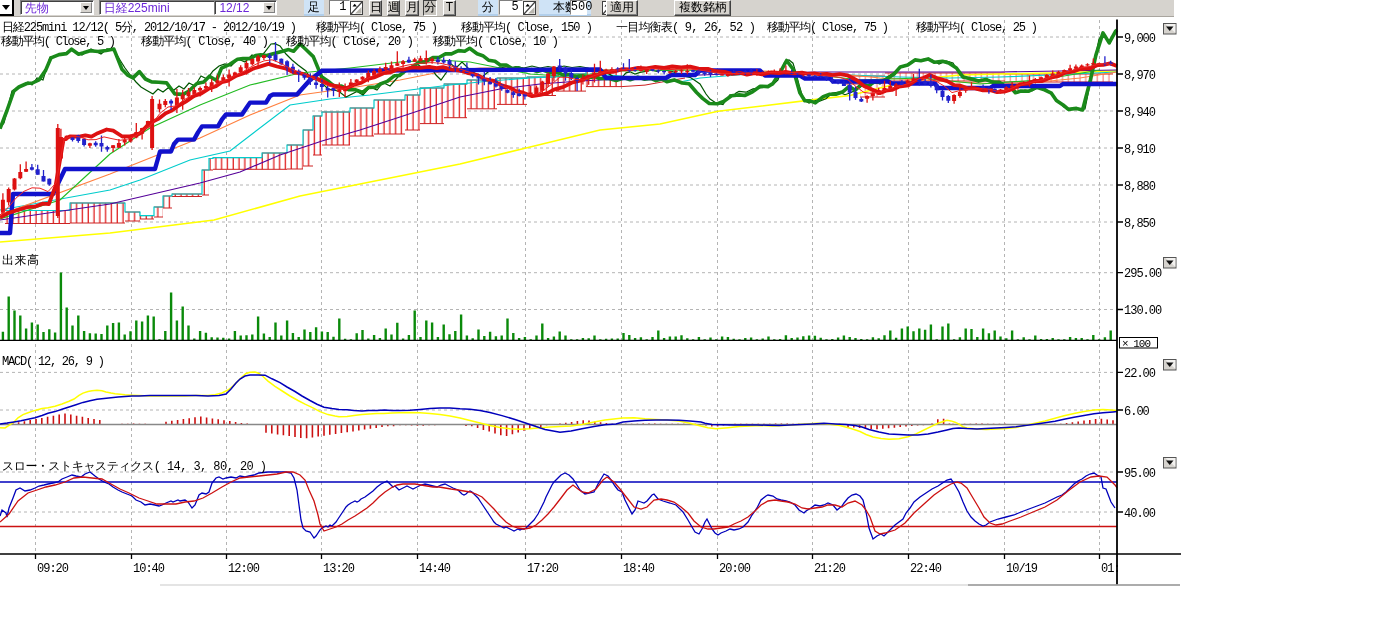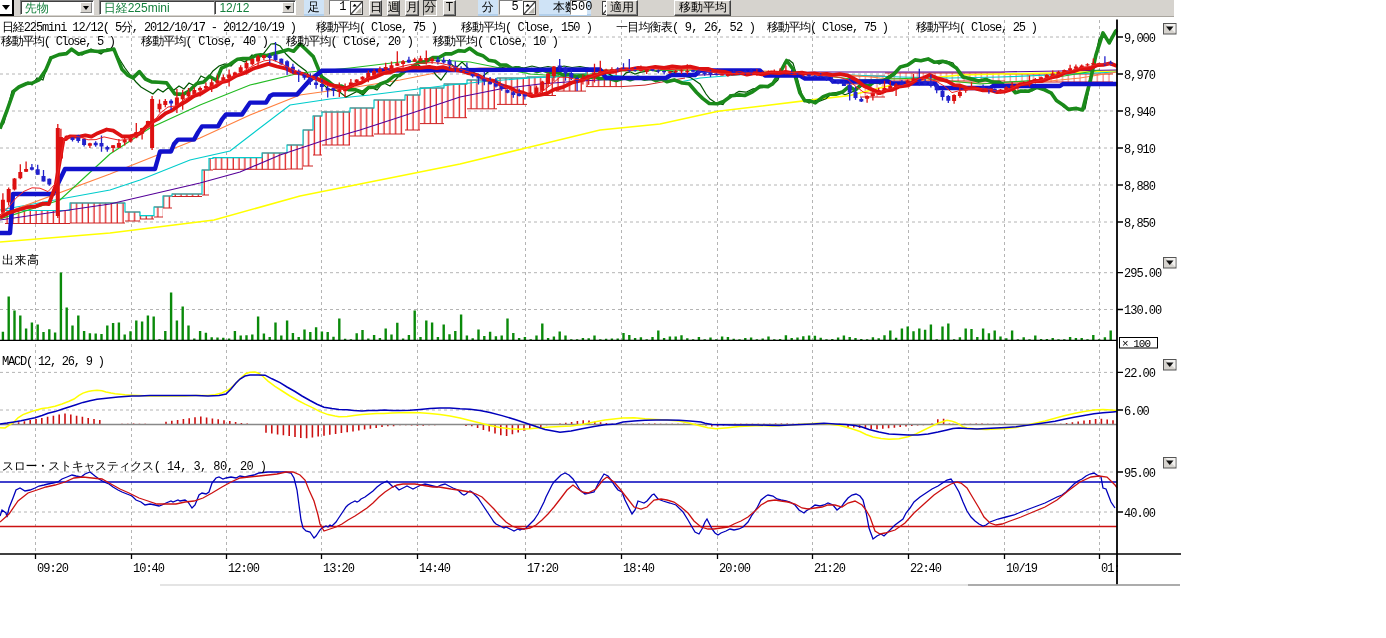--- a/index.html
+++ b/index.html
@@ -1,18 +1,18 @@
 <!DOCTYPE html>
 <html><head><meta charset="utf-8"><style>
 *{margin:0;padding:0;box-sizing:border-box}
 html,body{width:1386px;height:638px;overflow:hidden;background:#fff;font-family:"Liberation Sans",sans-serif}
 #wrap{position:relative;width:1386px;height:638px}
 #tbar{position:absolute;left:0;top:0;width:1174px;height:17px;background:#d6d3ce;border-bottom:1px solid #a9a59e;z-index:5}
 .cb{position:absolute;top:0;height:15px;background:#fff;border:1px solid #808080;border-bottom-color:#fff;border-right-color:#fff;box-shadow:inset 1px 1px 0 #404040}
-.cbt{position:absolute;left:4px;top:1px;font-size:12px;line-height:13px;white-space:nowrap;color:#15803d}
+.cbt{position:absolute;left:4px;top:1px;font-size:12px;line-height:13px;white-space:nowrap;color:#6d28d9}
 .cbb{position:absolute;right:1px;top:1px;width:12px;height:11px;background:#d6d3ce;border:1px solid #808080;border-top-color:#fff;border-left-color:#fff}
 .tri{position:absolute;left:2px;top:3px;width:0;height:0;border-left:3.5px solid transparent;border-right:3.5px solid transparent;border-top:4.5px solid #000}
 .bl{position:absolute;top:0;height:16px;background:#cfe3f6;border-bottom:2px solid #b2cfeb;font-size:12px;text-align:center;line-height:14px;color:#000}
 .fl{position:absolute;top:0;height:15px;background:#fff;border:1px solid #808080;border-bottom-color:#fff;border-right-color:#fff;font-size:12px;text-align:right;line-height:13px;padding-right:3px;color:#000;font-family:"Liberation Mono",monospace}
 .sp{position:absolute;top:0.5px}
 .bt{position:absolute;top:0;height:15.5px;background:#d6d3ce;border:1px solid #404040;border-top-color:#fff;border-left-color:#fff;box-shadow:inset -1px -1px 0 #808080;font-size:12px;text-align:center;line-height:13px;color:#000}
 .bt.pressed{background:#c8c5bf;border:1px solid #fff;border-top-color:#404040;border-left-color:#404040;box-shadow:none}
 </style></head>
 <body>
 <div id="wrap">
@@ -204,21 +204,21 @@
         <span class="cbb">
           <i class="tri"></i>
         </span>
       </div>
       <div class="cb" style="left:98.7px;width:132px">
         <span class="cbt">日経225mini</span>
         <span class="cbb">
           <i class="tri"></i>
         </span>
       </div>
-      <div class="cb" style="left:214.4px;width:82px">
+      <div class="cb" style="left:214.4px;width:63px">
         <span class="cbt">12/12</span>
         <span class="cbb">
           <i class="tri"></i>
         </span>
       </div>
       <div class="bl" style="left:304px;width:19.5px">足</div>
       <div class="fl" style="left:328.7px;width:21.7px">1</div>
       <svg class="sp" style="left:350.4px" width="13" height="14" viewBox="0 0 13 14">
         <rect x="0.5" y="0.5" width="12" height="13" fill="#fff" stroke="#404040"></rect>
         <path d="M12 1 L1 13" stroke="#404040" stroke-width="1.2"></path>
@@ -240,14 +240,14 @@
       </svg>
       <div class="bl" style="left:539.1px;width:52px">本数</div>
       <div class="fl" style="left:569.8px;width:17px">500</div>
       <svg class="sp" style="left:602.3px" width="13" height="14" viewBox="0 0 13 14">
         <rect x="0.5" y="0.5" width="12" height="13" fill="#fff" stroke="#404040"></rect>
         <path d="M12 1 L1 13" stroke="#404040" stroke-width="1.2"></path>
         <path d="M2.5 5.5 l2.2 -2.8 l2.2 2.8 z" fill="#000"></path>
         <path d="M11.5 6 V12.5 H5 z" fill="#b8b5ae"></path>
       </svg>
       <div class="bt" style="left:606px;width:31.8px">適用</div>
-      <div class="bt" style="left:674.4px;width:57px">移動平均</div>
+      <div class="bt" style="left:674.4px;width:57px">複数銘柄</div>
     </div>
 </div>
 </body></html>

